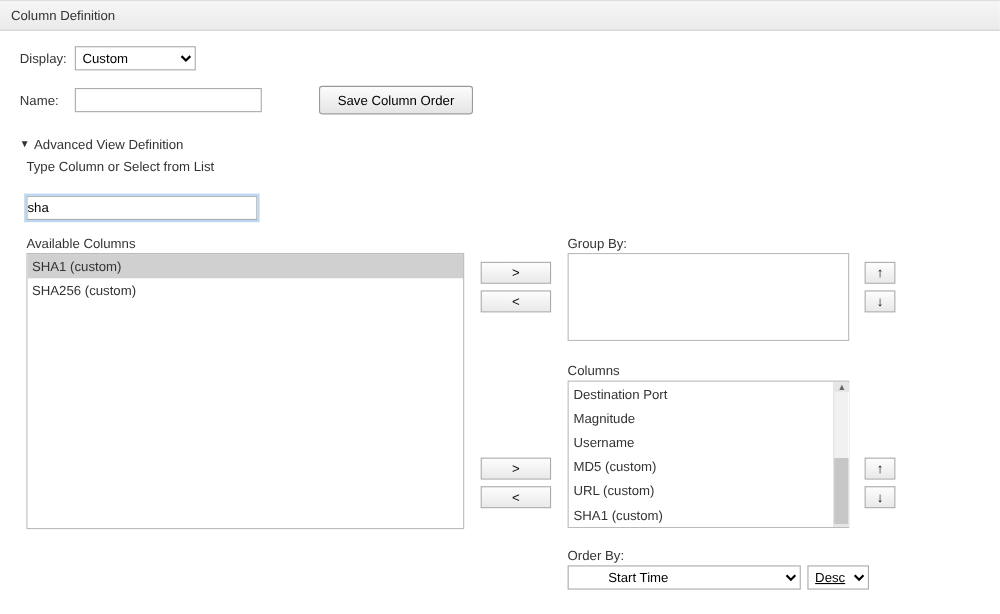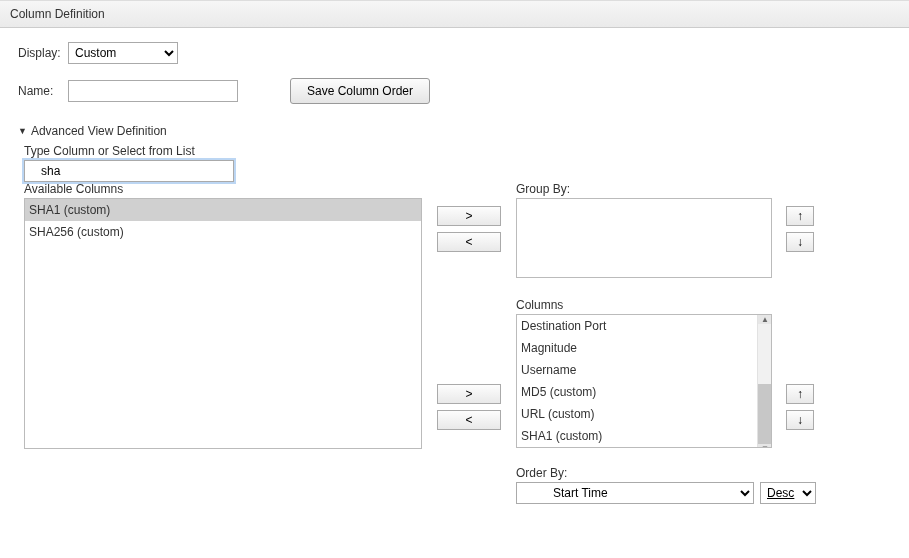--- a/index.html
+++ b/index.html
@@ -28,21 +28,21 @@
     align-items: center;
     margin-bottom: 14px;
   }
   .label {
     width: 50px;
     font-size: 12px;
   }
   select, input[type=text] {
     font-family: Arial, Helvetica, sans-serif;
     font-size: 12px;
-    padding: 2px 16px;
+    padding: 2px 0;
     border: 1px solid #aaa;
     background: #fff;
     height: 22px;
   }
   select {
     padding: 1px 2px;
   }
   .display-select {
     width: 110px;
   }
@@ -68,30 +68,31 @@
     margin-bottom: 6px;
     cursor: pointer;
   }
   .triangle {
     font-size: 9px;
     margin-right: 4px;
   }
   .type-label {
     margin-left: 6px;
     font-size: 12px;
-    margin-bottom: 2px;
+    margin-bottom: 20px;
   }
   .type-input {
     margin-left: 6px;
     width: 210px;
     border: 1px solid #3a77c8;
     outline: 2px solid #bcd6f3;
   }
   .lists-wrap {
     display: flex;
+    margin-top: 14px;
     gap: 12px;
     margin-left: 6px;
   }
   .col-left { width: 398px; }
   .col-mid { width: 70px; display:flex; flex-direction:column; gap:6px; padding-top:24px; align-items:center;}
   .col-right { width: 256px; }
   .col-arrows { width:32px; display:flex; flex-direction:column; gap:6px; padding-top:24px; align-items:center;}
   .list-label {
     font-size: 12px;
     margin-bottom: 2px;
@@ -135,21 +136,21 @@
   .spacer-big { height: 120px; }
   .right-lower {
     margin-top: 20px;
   }
   .orderby-row {
     margin-top: 18px;
     display: flex;
     gap: 6px;
     align-items: center;
   }
-  .orderby-select { width: 238px; padding-left: 32px; }
+  .orderby-select { width: 212px; padding-left: 32px; }
   .dir-select { width: 56px; text-decoration: underline; }
   .columns-scroll-stub {
     position:absolute; right:0; top:0; bottom:0; width:14px;
     background:#f1f1f1;
     border-left:1px solid #e2e2e2;
     display:flex; flex-direction:column; justify-content:space-between;
   }
   .scroll-arrow {
     width:14px; height:14px; background:#e6e6e6;
     display:flex;align-items:center;justify-content:center;

